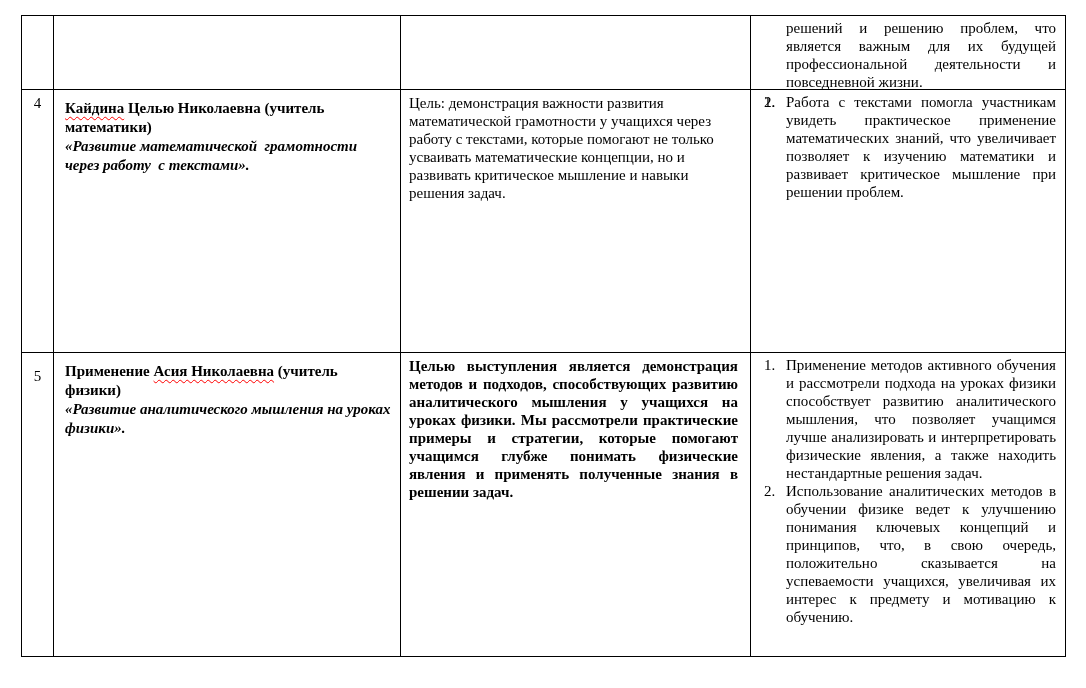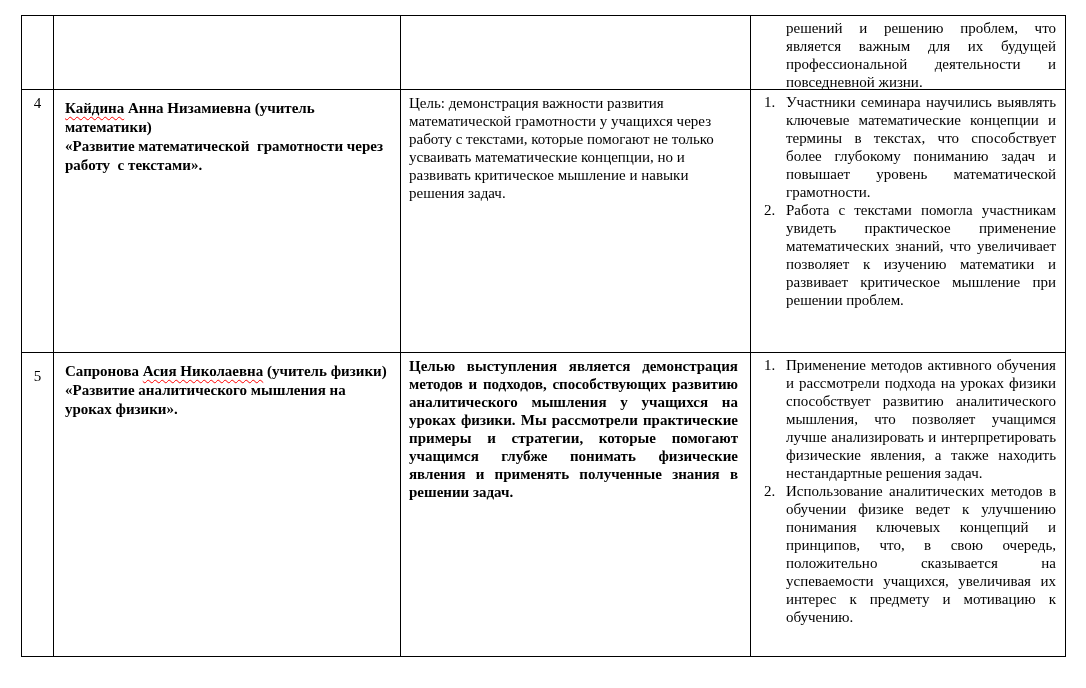--- a/index.html
+++ b/index.html
@@ -50,20 +50,21 @@
   .speaker-role{font-weight:bold;}
   .squiggle{
     text-decoration:underline;
     text-decoration-style:wavy;
     text-decoration-color:var(--squiggle);
     text-decoration-thickness:1px;
     text-underline-offset:3px;
   }
   .topic{
     font-weight:bold;
+    font-style:italic;
     white-space:pre-wrap;
   }
   
   .goal-cell{
     font-size:15px;
     line-height:18px;
     padding:4px 12px 0 8px;
   }
   .goal-cell.justified{text-align:justify;font-weight:bold;}
   
@@ -96,44 +97,43 @@
   <div class="cell goal-cell"></div>
   <div class="cell results-cell last-col">
     <div class="continuation">решений и решению проблем, что является важным для их будущей профессиональной деятельности и повседневной жизни.</div>
   </div>
 
   <div class="cell num-cell">
     <span>4</span>
   </div>
   <div class="cell name-cell">
     <div>
-      <span class="speaker-name squiggle">Кайдина</span><span class="speaker-name"> Анна Низамиевна </span><span class="speaker-role">(учитель математики)</span>
+      <span class="speaker-name squiggle">Кайдина</span><span class="speaker-name"> Целью Николаевна </span><span class="speaker-role">(учитель математики)</span>
     </div>
     <div class="topic">«Развитие математической  грамотности через работу  с текстами».</div>
   </div>
   <div class="cell goal-cell">
     <span>Цель: демонстрация важности развития математической грамотности у учащихся через работу с текстами, которые помогают не только усваивать математические концепции, но и развивать критическое мышление и навыки решения задач.</span>
   </div>
   <div class="cell results-cell last-col">
     <div class="result-item">
       <span class="result-num">1.</span>
-      <span>Участники семинара научились выявлять ключевые математические концепции и термины в текстах, что способствует более глубокому пониманию задач и повышает уровень математической грамотности.</span>
     </div>
     <div class="result-item">
       <span class="result-num">2.</span>
       <span>Работа с текстами помогла участникам увидеть практическое применение математических знаний, что увеличивает позволяет к изучению математики и развивает критическое мышление при решении проблем.</span>
     </div>
   </div>
 
   <div class="cell num-cell low last-row">
     <span>5</span>
   </div>
   <div class="cell name-cell last-row">
     <div>
-      <span class="speaker-name">Сапронова </span><span class="speaker-name squiggle">Асия Николаевна</span><span class="speaker-name"> </span><span class="speaker-role">(учитель физики)</span>
+      <span class="speaker-name">Применение </span><span class="speaker-name squiggle">Асия Николаевна</span><span class="speaker-name"> </span><span class="speaker-role">(учитель физики)</span>
     </div>
     <div class="topic">«Развитие аналитического мышления на уроках физики».</div>
   </div>
   <div class="cell goal-cell justified last-row">
     <span>Целью выступления является демонстрация методов и подходов, способствующих развитию аналитического мышления у учащихся на уроках физики. Мы рассмотрели практические примеры и стратегии, которые помогают учащимся глубже понимать физические явления и применять полученные знания в решении задач.</span>
   </div>
   <div class="cell results-cell last-col last-row">
     <div class="result-item">
       <span class="result-num">1.</span>
       <span>Применение методов активного обучения и рассмотрели подхода на уроках физики способствует развитию аналитического мышления, что позволяет учащимся лучше анализировать и интерпретировать физические явления, а также находить нестандартные решения задач.</span>

